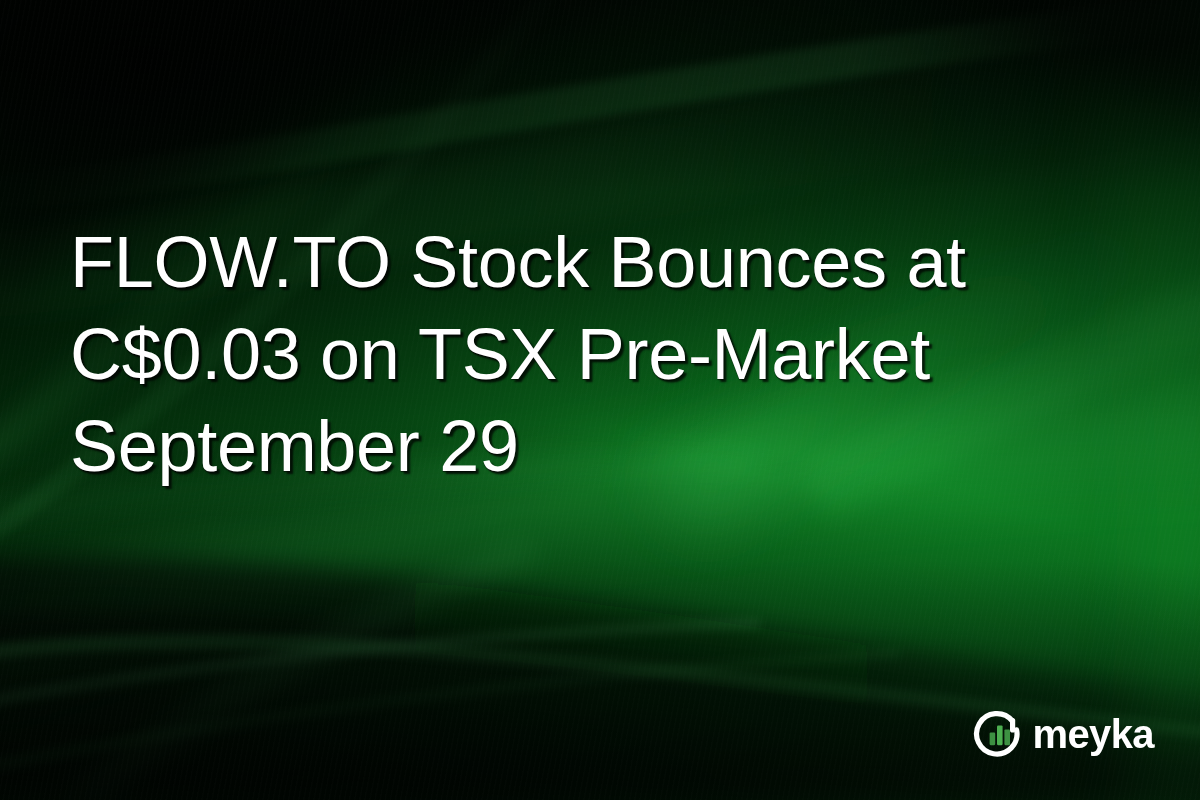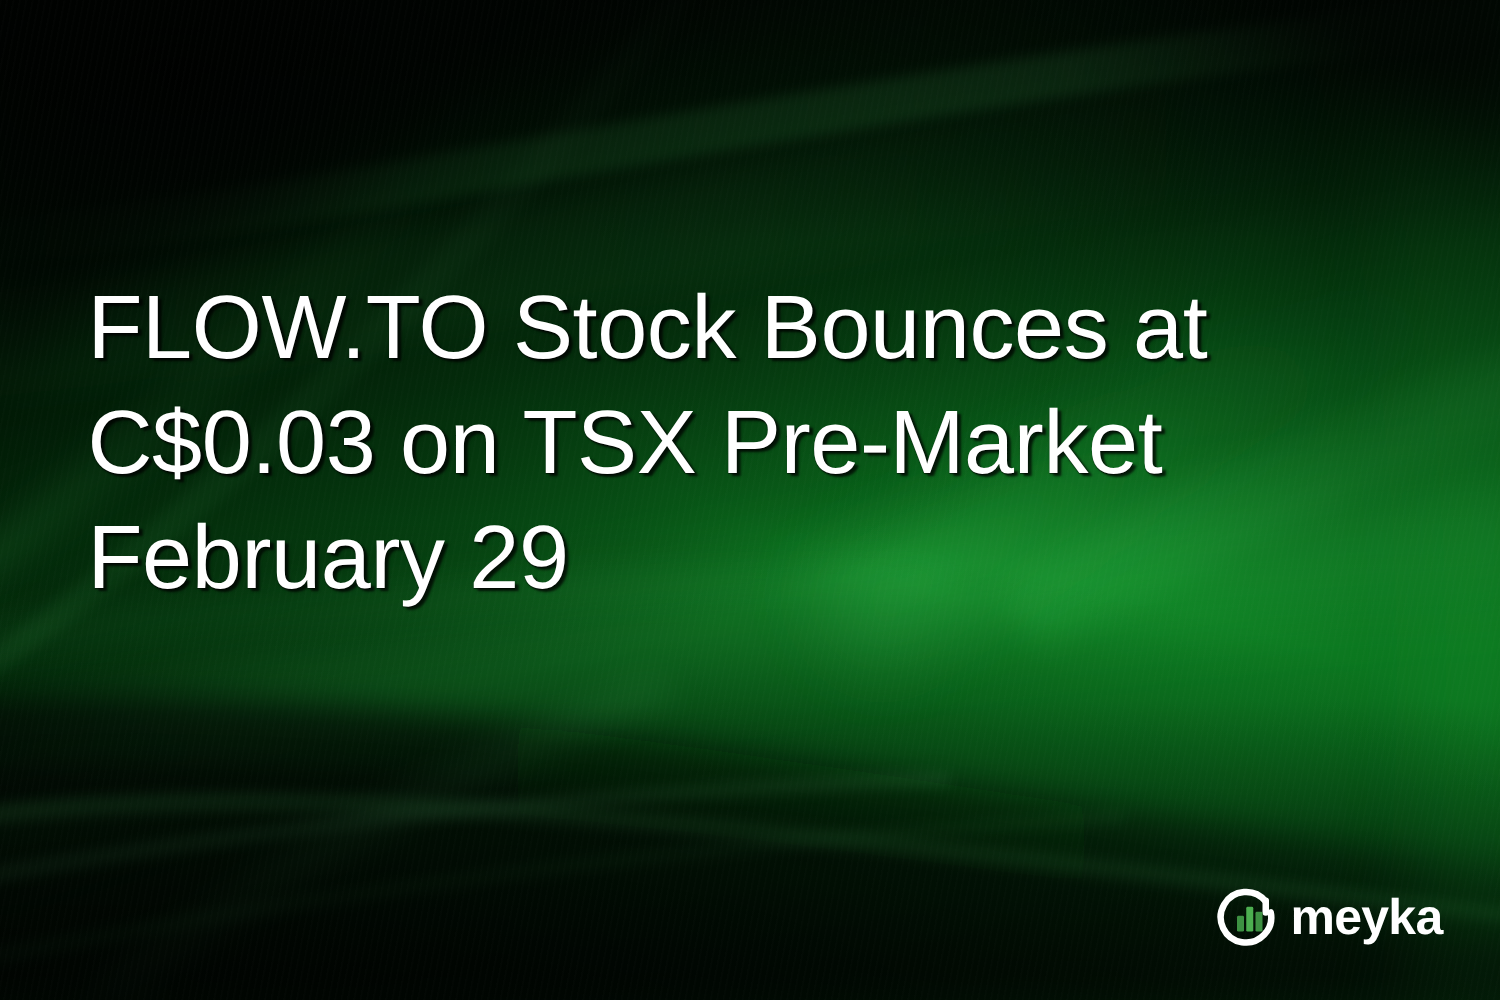--- a/index.html
+++ b/index.html
@@ -151,21 +151,21 @@
       <path d="M 1240,-40 L 1240,120 C 1120,70 1010,30 880,-40 Z" fill="#000000" opacity="0.45" filter="url(#blurL)"></path>
     </svg>
   </div>
 
   <div class="bg-layer" id="bg-vignette"></div>
   <div class="bg-layer" id="bg-grain"></div>
 
   <div id="headline">
     <span class="line">FLOW.TO Stock Bounces at</span>
     <span class="line">C$0.03 on TSX Pre-Market</span>
-    <span class="line">February 29</span>
+    <span class="line">September 29</span>
   </div>
 
   <div id="logo">
     <span>
       <svg id="logo-mark" viewBox="0 0 54 54" xmlns="http://www.w3.org/2000/svg" aria-hidden="true">
 
         <path d="M 40.4,13.0 A 20.2,20.2 0 1 0 44.6,21.9" fill="none" stroke="#ffffff" stroke-width="5.2" stroke-linecap="round"></path>
 
         <path d="M 40.6,12.6 L 40.6,22.0" fill="none" stroke="#ffffff" stroke-width="5.2" stroke-linecap="round"></path>
 

